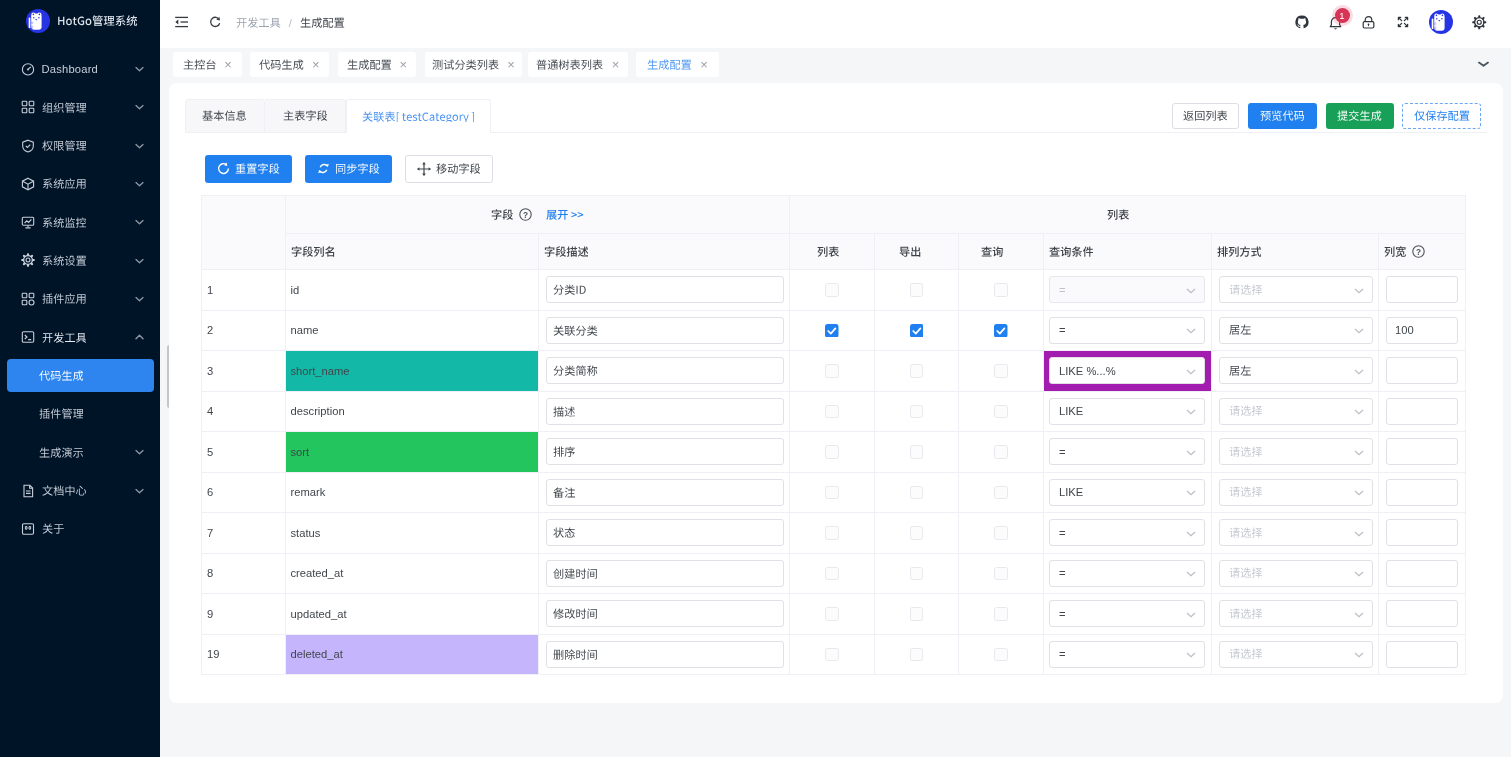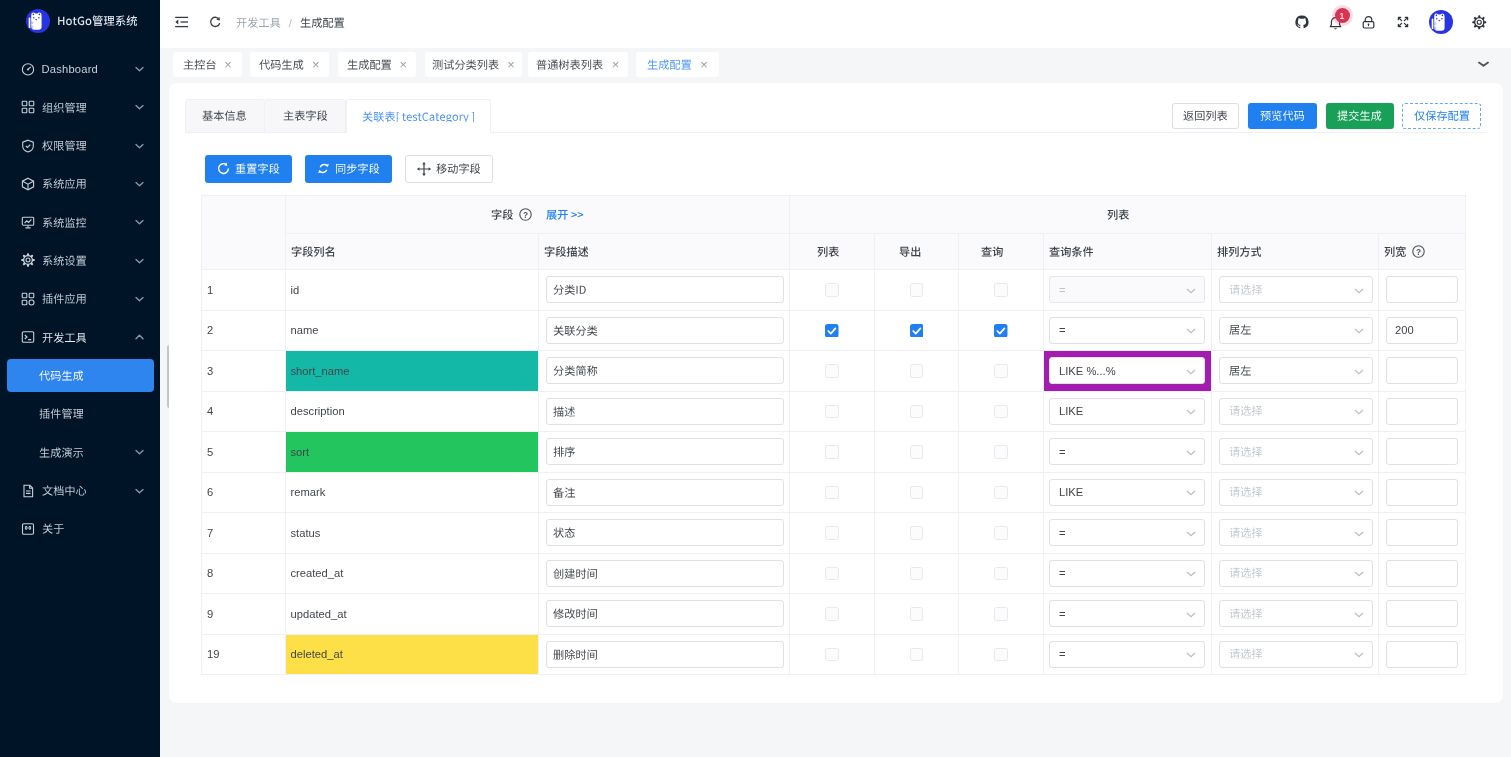--- a/index.html
+++ b/index.html
@@ -607,21 +607,21 @@
             <span style="padding-left:9px"><svg style="width:22.4px;height:11.2px;fill:#41464c;flex:none;" viewBox="0 -880 2000 1000">
                 <use href="#t40"></use>
               </svg></span>
             <svg width="10" height="6" viewBox="0 0 10 6" style="position:absolute;right:8px;top:10.5px">
               <path d="M1 1 L5 4.6 L9 1" fill="none" stroke="#b9bdc5" stroke-width="1.2"></path>
             </svg>
           </div>
         </td>
         <td style="background:#fff">
           <div class="inp" style="width:71.5px;margin-left:7px">
-            <span class="latin" style="padding-left:8px">200</span>
+            <span class="latin" style="padding-left:8px">100</span>
           </div>
         </td>
       </tr>
       <tr style="height:40.5px">
         <td style="background:#fff">
           <div class="latin" style="padding-left:5px">3</div>
         </td>
         <td style="background:#14b8a6">
           <div class="latin" style="padding-left:4.5px">short_name</div>
         </td>
@@ -972,21 +972,21 @@
           </div>
         </td>
         <td style="background:#fff">
           <div class="inp" style="width:71.5px;margin-left:7px"></div>
         </td>
       </tr>
       <tr style="height:40.5px">
         <td style="background:#fff">
           <div class="latin" style="padding-left:5px">19</div>
         </td>
-        <td style="background:#fde047">
+        <td style="background:#c4b5fd">
           <div class="latin" style="padding-left:4.5px">deleted_at</div>
         </td>
         <td style="background:#fff">
           <div class="inp" style="width:238px;margin-left:7px;padding-left:6px">
             <svg style="width:44.8px;height:11.2px;fill:#41464c;flex:none;" viewBox="0 -880 4000 1000">
               <use href="#t48"></use>
             </svg>
           </div>
         </td>
         <td style="background:#fff">

